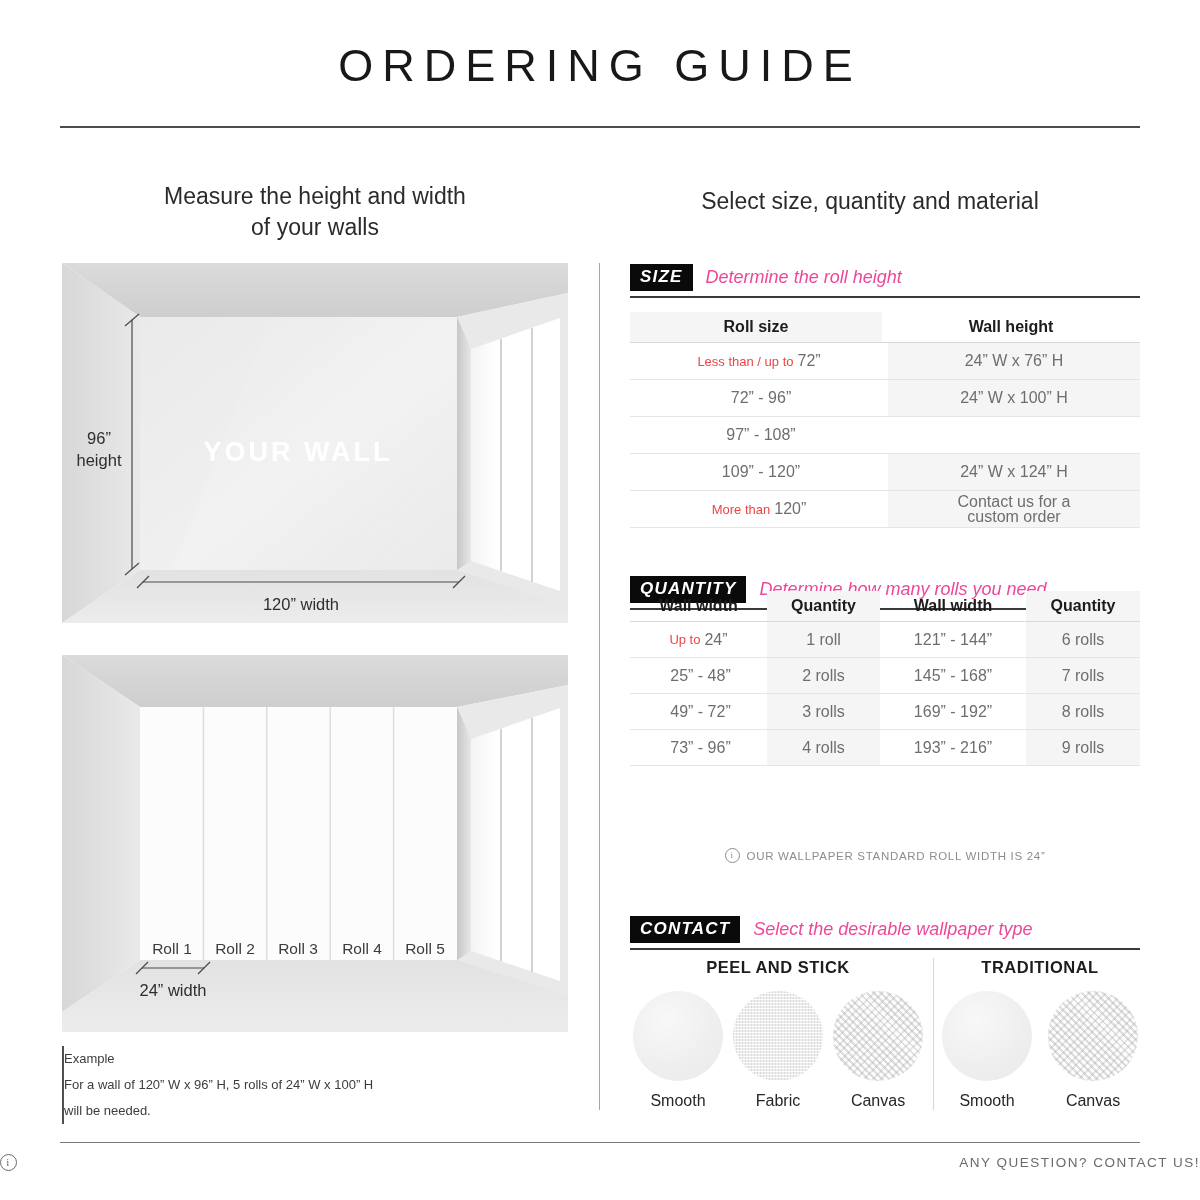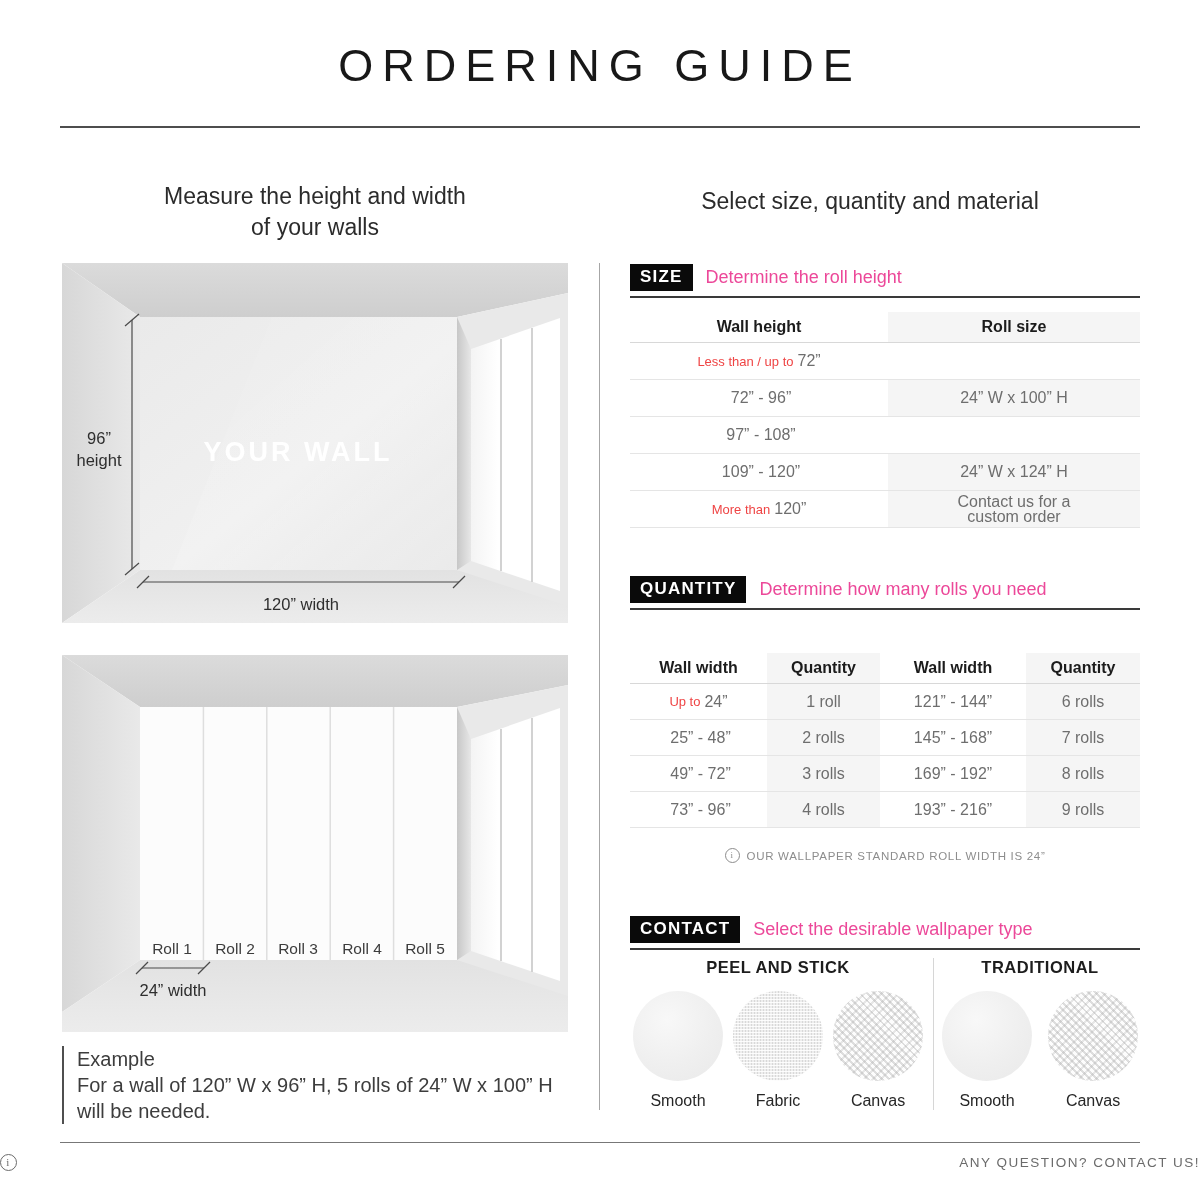--- a/index.html
+++ b/index.html
@@ -13,21 +13,21 @@
   
   .col-heading{font-size:23px;line-height:31px;color:#2b2b2b;text-align:center;}
   .left-heading{top:181px;left:62px;width:506px;}
   .right-heading{top:186px;left:610px;width:520px;}
 
   
   .main-divider{left:599px;top:263px;height:847px;border-left:1.5px solid #a6a6a6;}
   .material-divider{left:933px;top:958px;height:152px;border-left:1px solid #d6d6d6;}
 
   
-  .section-head{left:630px;width:510px;display:flex;align-items:center;gap:13px;padding-bottom:5px;border-bottom:2px solid #3a3a3a;}
+  .section-head{left:630px;width:510px;display:flex;align-items:center;gap:13px;padding-bottom:5px;border-bottom:2px solid #3a3a3a;font-style:italic;}
   .badge{background:#0a0a0a;color:#ffffff;font-size:17px;font-weight:700;letter-spacing:1.2px;padding:3px 10px 4px 10px;line-height:20px;}
   .section-sub{font-size:18px;color:#ec4899;}
 
   
   .tbl{left:630px;width:510px;}
   .t-row{display:flex;align-items:stretch;border-bottom:1px solid #e5e5e5;}
   .t-row.head{border-bottom:1px solid #d8d8d8;}
   .cell{display:flex;align-items:center;justify-content:center;text-align:center;color:#6e6e6e;font-size:16px;}
   .cell .pre{font-size:13px;margin-right:4px;color:#ef4444;}
   .cell.hdr{color:#1c1c1c;font-weight:700;font-size:16px;}
@@ -57,21 +57,21 @@
   .mat-options{display:flex;justify-content:center;gap:6px;margin-top:14px;}
   .mat-group.g2 .mat-options{gap:12px;}
   .mat-option{width:94px;display:flex;flex-direction:column;align-items:center;}
   .swatch{width:90px;height:90px;border-radius:50%;}
   .swatch.smooth{background:radial-gradient(circle at 38% 32%, #f8f8f8 0%, #efefef 55%, #e9e9e9 100%);}
   .swatch.fabric{background-color:#eeeeee;background-image:repeating-linear-gradient(0deg, rgba(255,255,255,.9) 0 1px, rgba(0,0,0,0) 1px 3px),repeating-linear-gradient(90deg, rgba(190,190,190,.45) 0 1px, rgba(0,0,0,0) 1px 3px);}
   .swatch.canvas{background-color:#fdfdfd;background-image:repeating-linear-gradient(45deg, rgba(150,150,150,.30) 0 2px, rgba(0,0,0,0) 2px 5px),repeating-linear-gradient(-45deg, rgba(150,150,150,.22) 0 2px, rgba(0,0,0,0) 2px 6px);}
   .mat-label{margin-top:11px;font-size:16px;font-weight:500;color:#262626;}
 
   
-  .example{left:62px;top:1046px;border-left:2.5px solid #4f4f4f;padding-left:13px;font-size:20px;line-height:26px;color:#3d3d3d;}
+  .example{left:62px;top:1046px;border-left:2.5px solid #4f4f4f;font-size:13px;line-height:26px;color:#3d3d3d;}
 
   
   svg{display:block;}
   svg text{font-family:"Liberation Sans",sans-serif;}
   .dim-text{font-size:16.5px;fill:#2e2e2e;}
   .wall-word{font-size:27px;font-weight:700;letter-spacing:3px;fill:#ffffff;}
   .roll-text{font-size:15.5px;fill:#3c3c3c;}
 </style>
 </head>
 <body>
@@ -183,27 +183,30 @@
 
 <div class="abs col-heading right-heading">Select size, quantity and material</div>
 
 <div class="abs section-head" style="top:264px">
   <span class="badge">SIZE</span>
   <span class="section-sub">Determine the roll height</span>
 </div>
 
 <div class="abs tbl size-tbl" style="top:312px">
   <div class="t-row head">
+    <div class="cell hdr alt size-c2">Roll size</div>
     <div class="cell hdr size-c1">Wall height</div>
-    <div class="cell hdr alt size-c2">Roll size</div>
   </div>
   <div class="t-row">
     <div class="cell size-c1">
         <span class="pre">Less than / up to </span>
         <span>72”</span>
+      </div>
+    <div class="cell alt size-c2">
+        <span>24” W x 76” H</span>
       </div>
   </div>
   <div class="t-row">
     <div class="cell size-c1">
         <span class="pre"></span>
         <span>72” - 96”</span>
       </div>
     <div class="cell alt size-c2">
         <span>24” W x 100” H</span>
       </div>
@@ -233,21 +236,21 @@
       <span>custom order</span>
     </div>
   </div>
 </div>
 
 <div class="abs section-head" style="top:576px">
   <span class="badge">QUANTITY</span>
   <span class="section-sub">Determine how many rolls you need</span>
 </div>
 
-<div class="abs tbl qty-tbl" style="top:653px">
+<div class="abs tbl qty-tbl" style="top:591px">
   <div class="t-row head">
     <div class="cell hdr qty-c1">Wall width</div>
     <div class="cell hdr alt qty-c2">Quantity</div>
     <div class="cell hdr qty-c3">Wall width</div>
     <div class="cell hdr alt qty-c4">Quantity</div>
   </div>
   <div class="t-row">
     <div class="cell qty-c1">
         <span class="pre">Up to </span>
         <span>24”</span>

